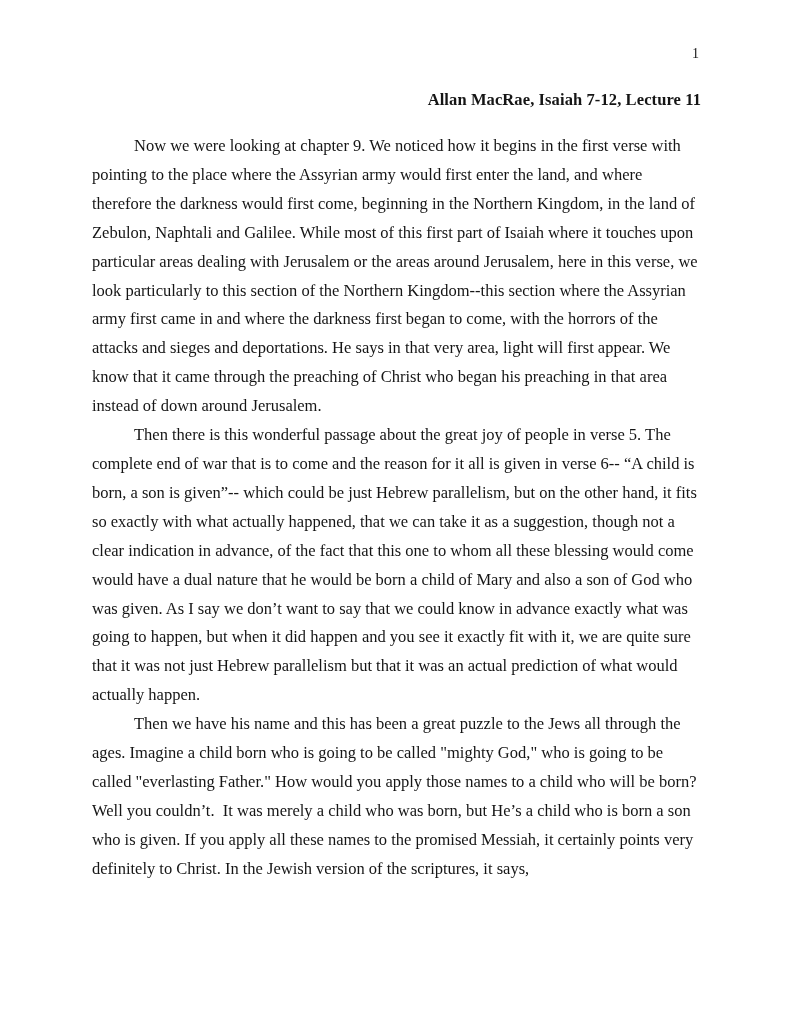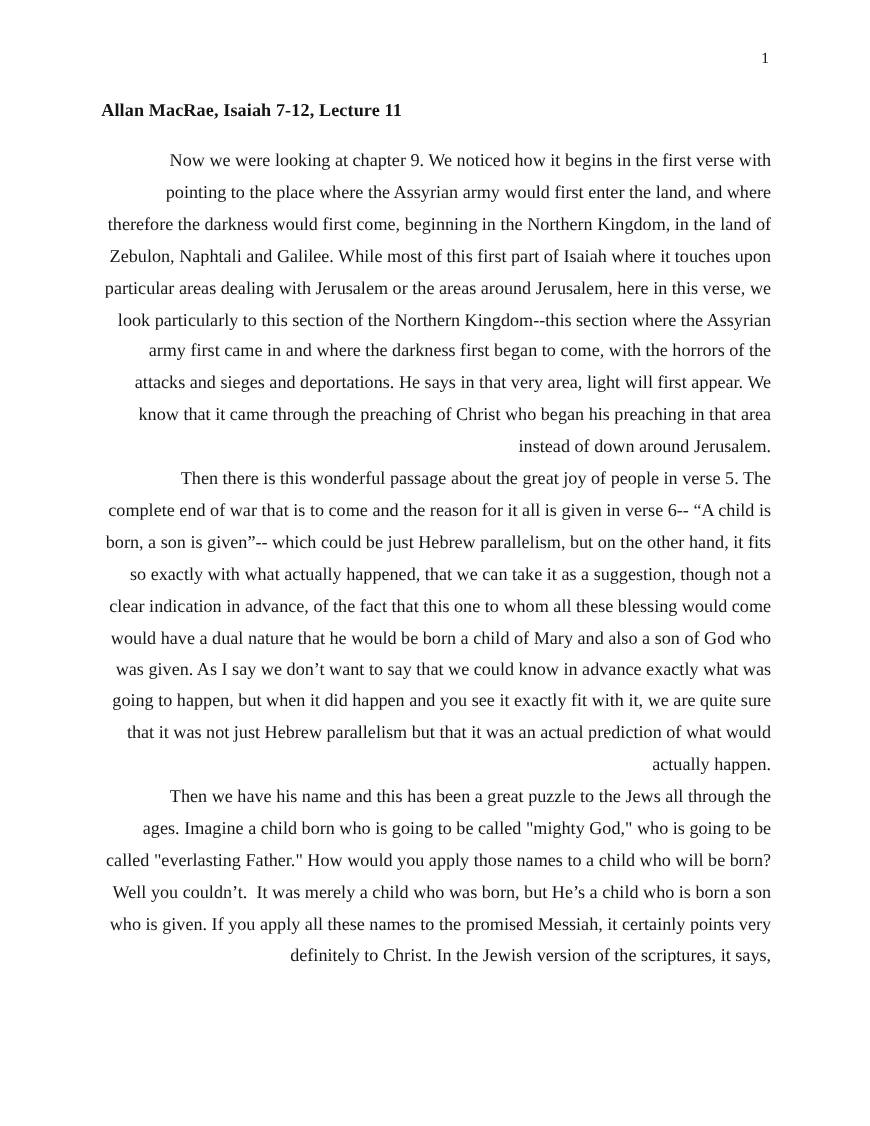--- a/index.html
+++ b/index.html
@@ -27,38 +27,37 @@
     font-size: 14px;
     line-height: 16px;
   }
   .content {
     position: absolute;
     left: 92px;
     top: 90px;
     width: 609px;
   }
   .title {
-    text-align: left;
+    text-align: right;
     font-size: 16.5px;
     font-weight: bold;
     margin: 0 0 22px 0;
     letter-spacing: 0.1px;
   }
   .intro {
     font-size: 16.5px;
     line-height: 22px;
     margin: 0 0 9px 0;
   }
   .body-para {
     font-size: 16.5px;
     line-height: 28.9px;
     margin: 0;
     text-indent: 42px;
     white-space: pre-wrap;
-    text-align: right;
   }
 </style>
 </head>
 <body>
 
 <div class="page">
 
   <div class="page-number">1</div>
 
   <div class="content">

